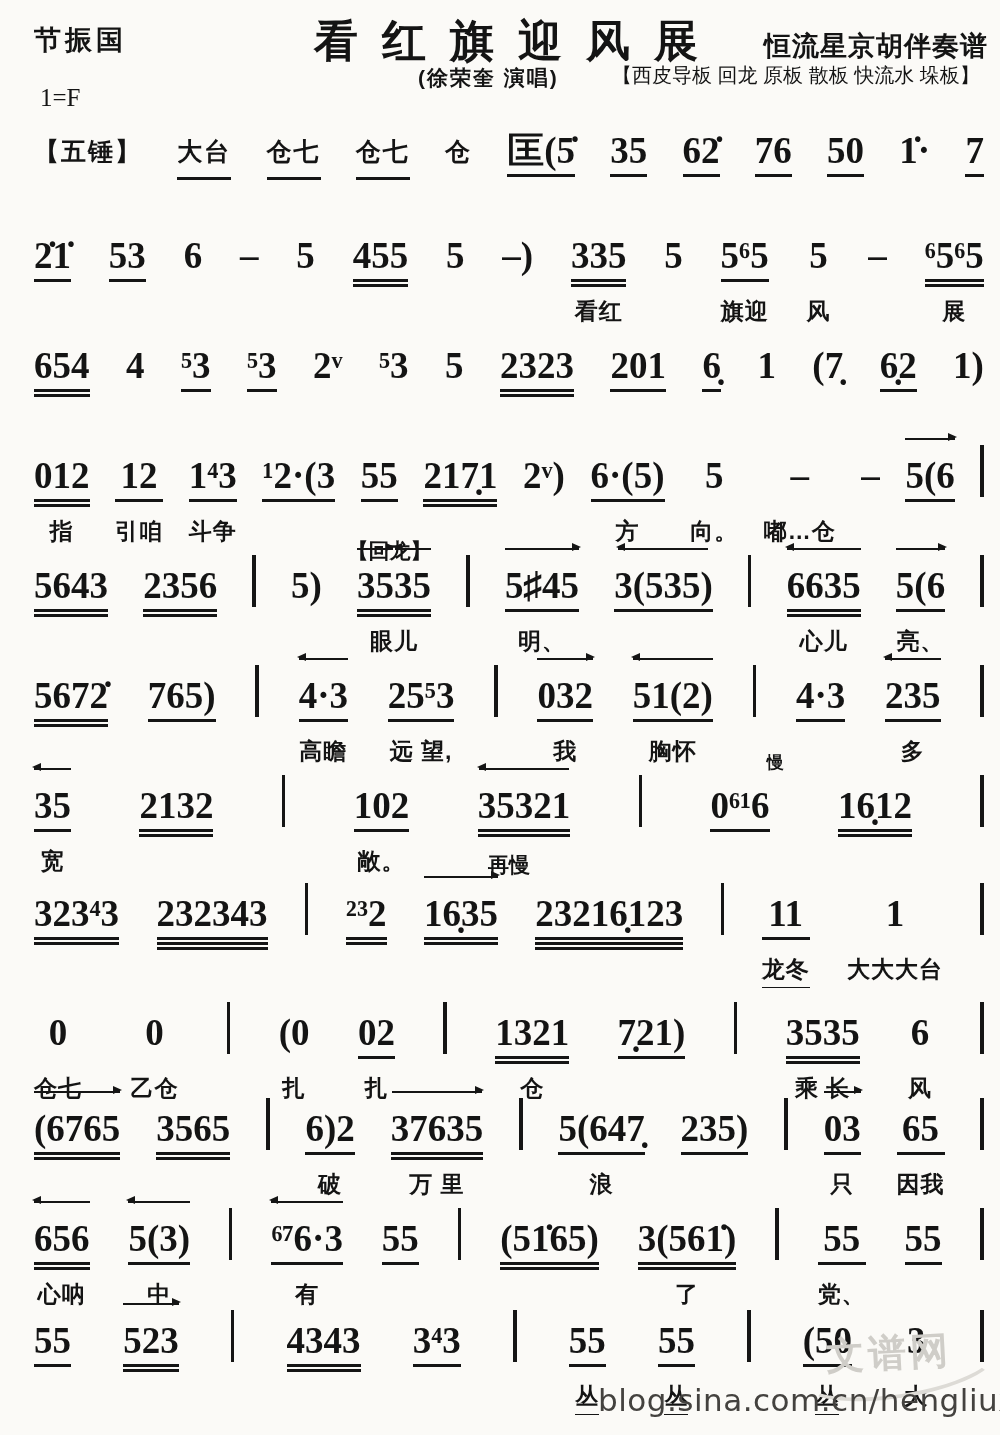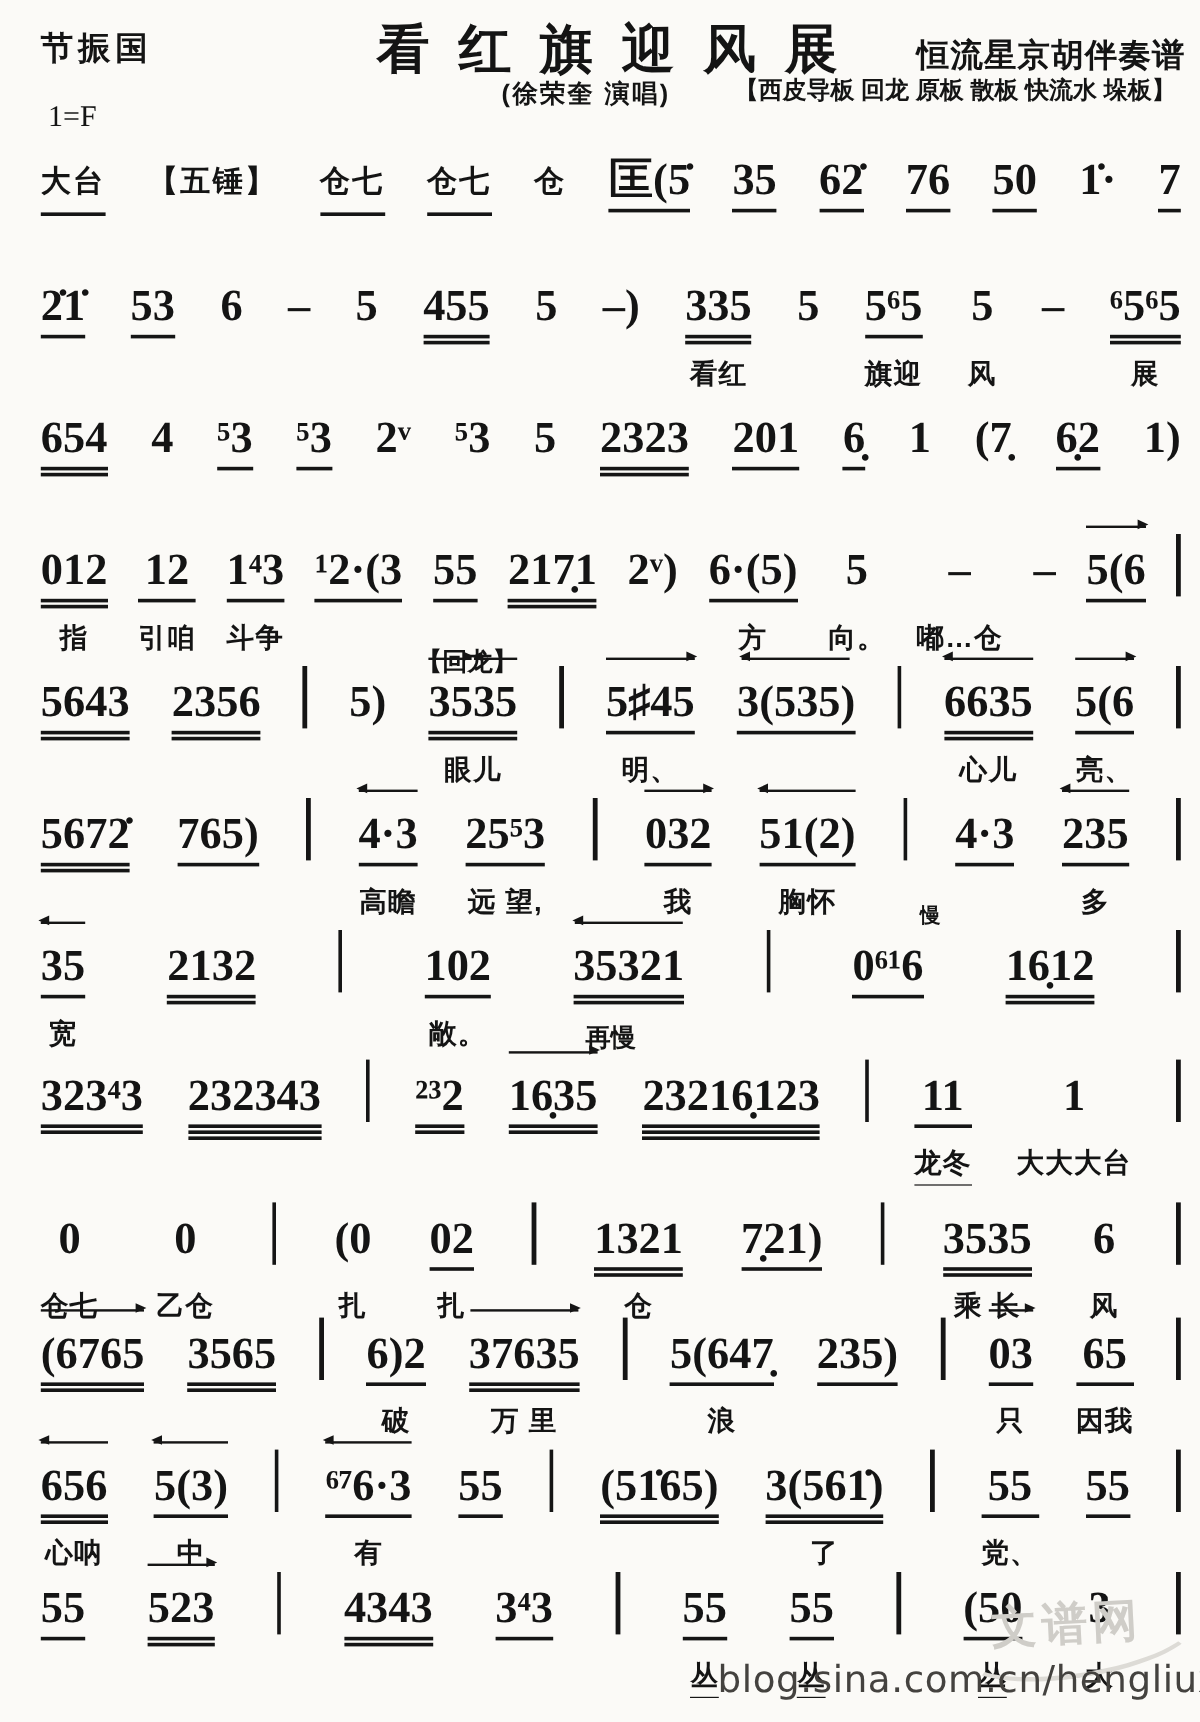--- a/index.html
+++ b/index.html
@@ -5,21 +5,21 @@
   html,body{margin:0;padding:0;}
   body{width:1000px;height:1435px;background:#f7f6f2;overflow:hidden;
        font-family:"Liberation Sans","DejaVu Sans",sans-serif;color:#141414;}
   #page{position:relative;width:1000px;height:1435px;background:#fbfaf7;}
 
   
   .opera{position:absolute;left:34px;top:22px;font-size:27px;font-weight:700;letter-spacing:4px;}
   .title{position:absolute;left:272px;top:12px;font-size:44px;font-weight:800;letter-spacing:24px;white-space:nowrap;margin-left:42px;}
   .credit{position:absolute;right:12px;top:28px;font-size:27px;font-weight:800;letter-spacing:1px;}
   .singer{position:absolute;left:418px;top:64px;font-size:21px;font-weight:700;letter-spacing:2px;}
-  .banshi{position:absolute;left:612px;top:62px;font-size:20px;font-weight:700;letter-spacing:0px;}
+  .banshi{position:absolute;left:612px;top:62px;font-size:20px;font-weight:400;letter-spacing:0px;}
   .keysig{position:absolute;left:40px;top:84px;font-size:25px;font-weight:400;
           font-family:"Liberation Serif","DejaVu Serif",serif;}
 
   
   .line{position:absolute;left:34px;right:16px;display:flex;
         justify-content:space-between;align-items:flex-start;}
   .tok{display:flex;flex-direction:column;align-items:center;}
   .above{height:22px;width:100%;min-width:10px;position:relative;display:flex;
          align-items:flex-end;justify-content:center;gap:2px;}
   .num{font-family:"Liberation Serif","DejaVu Serif","DejaVu Sans",serif;
@@ -63,30 +63,30 @@
   <div class="title">看红旗迎风展</div>
   <div class="credit">恒流星京胡伴奏谱</div>
   <div class="singer">(徐荣奎 演唱)</div>
   <div class="banshi">【西皮导板 回龙 原板 散板 快流水 垛板】</div>
   <div class="keysig">1=F</div>
 
   <div id="score">
       <div class="line" style="top: 108px;">
         <div class="tok">
           <div class="above"></div>
+          <span class="num cjk">【五锤】</span>
+          <div class="lines"></div>
+          <div class="lyr"></div>
+        </div>
+        <div class="tok">
+          <div class="above"></div>
           <span class="num cjk">大台</span>
           <div class="lines">
             <div class="ln"></div>
           </div>
-          <div class="lyr"></div>
-        </div>
-        <div class="tok">
-          <div class="above"></div>
-          <span class="num cjk">【五锤】</span>
-          <div class="lines"></div>
           <div class="lyr"></div>
         </div>
         <div class="tok">
           <div class="above"></div>
           <span class="num cjk">仓七</span>
           <div class="lines">
             <div class="ln"></div>
           </div>
           <div class="lyr"></div>
         </div>

